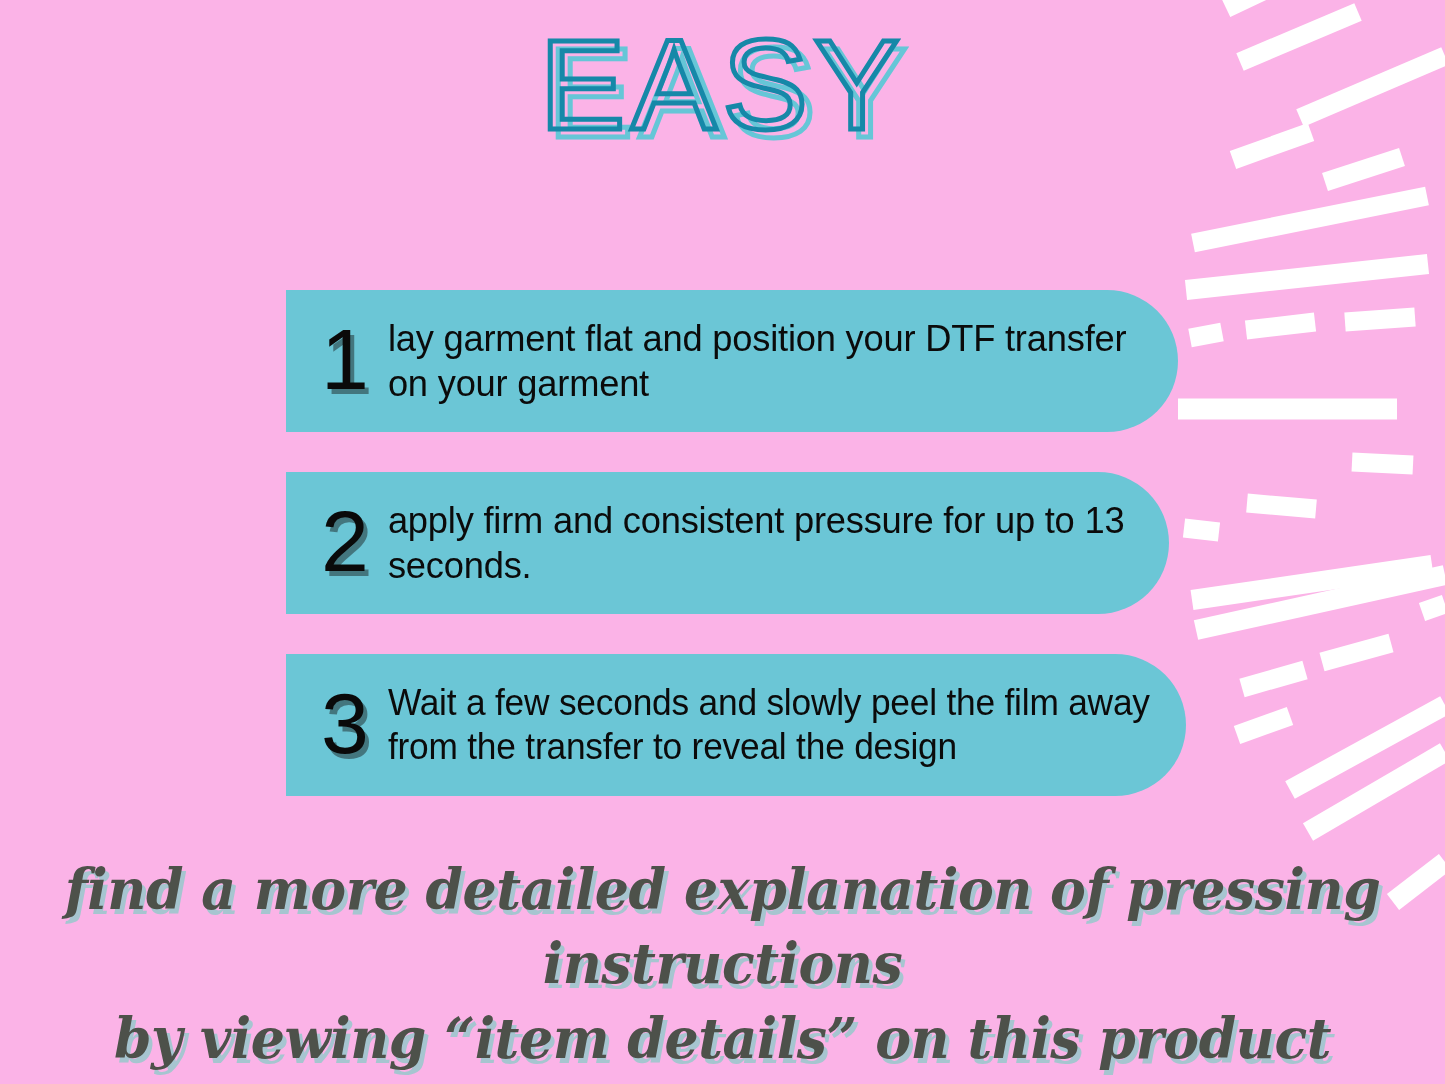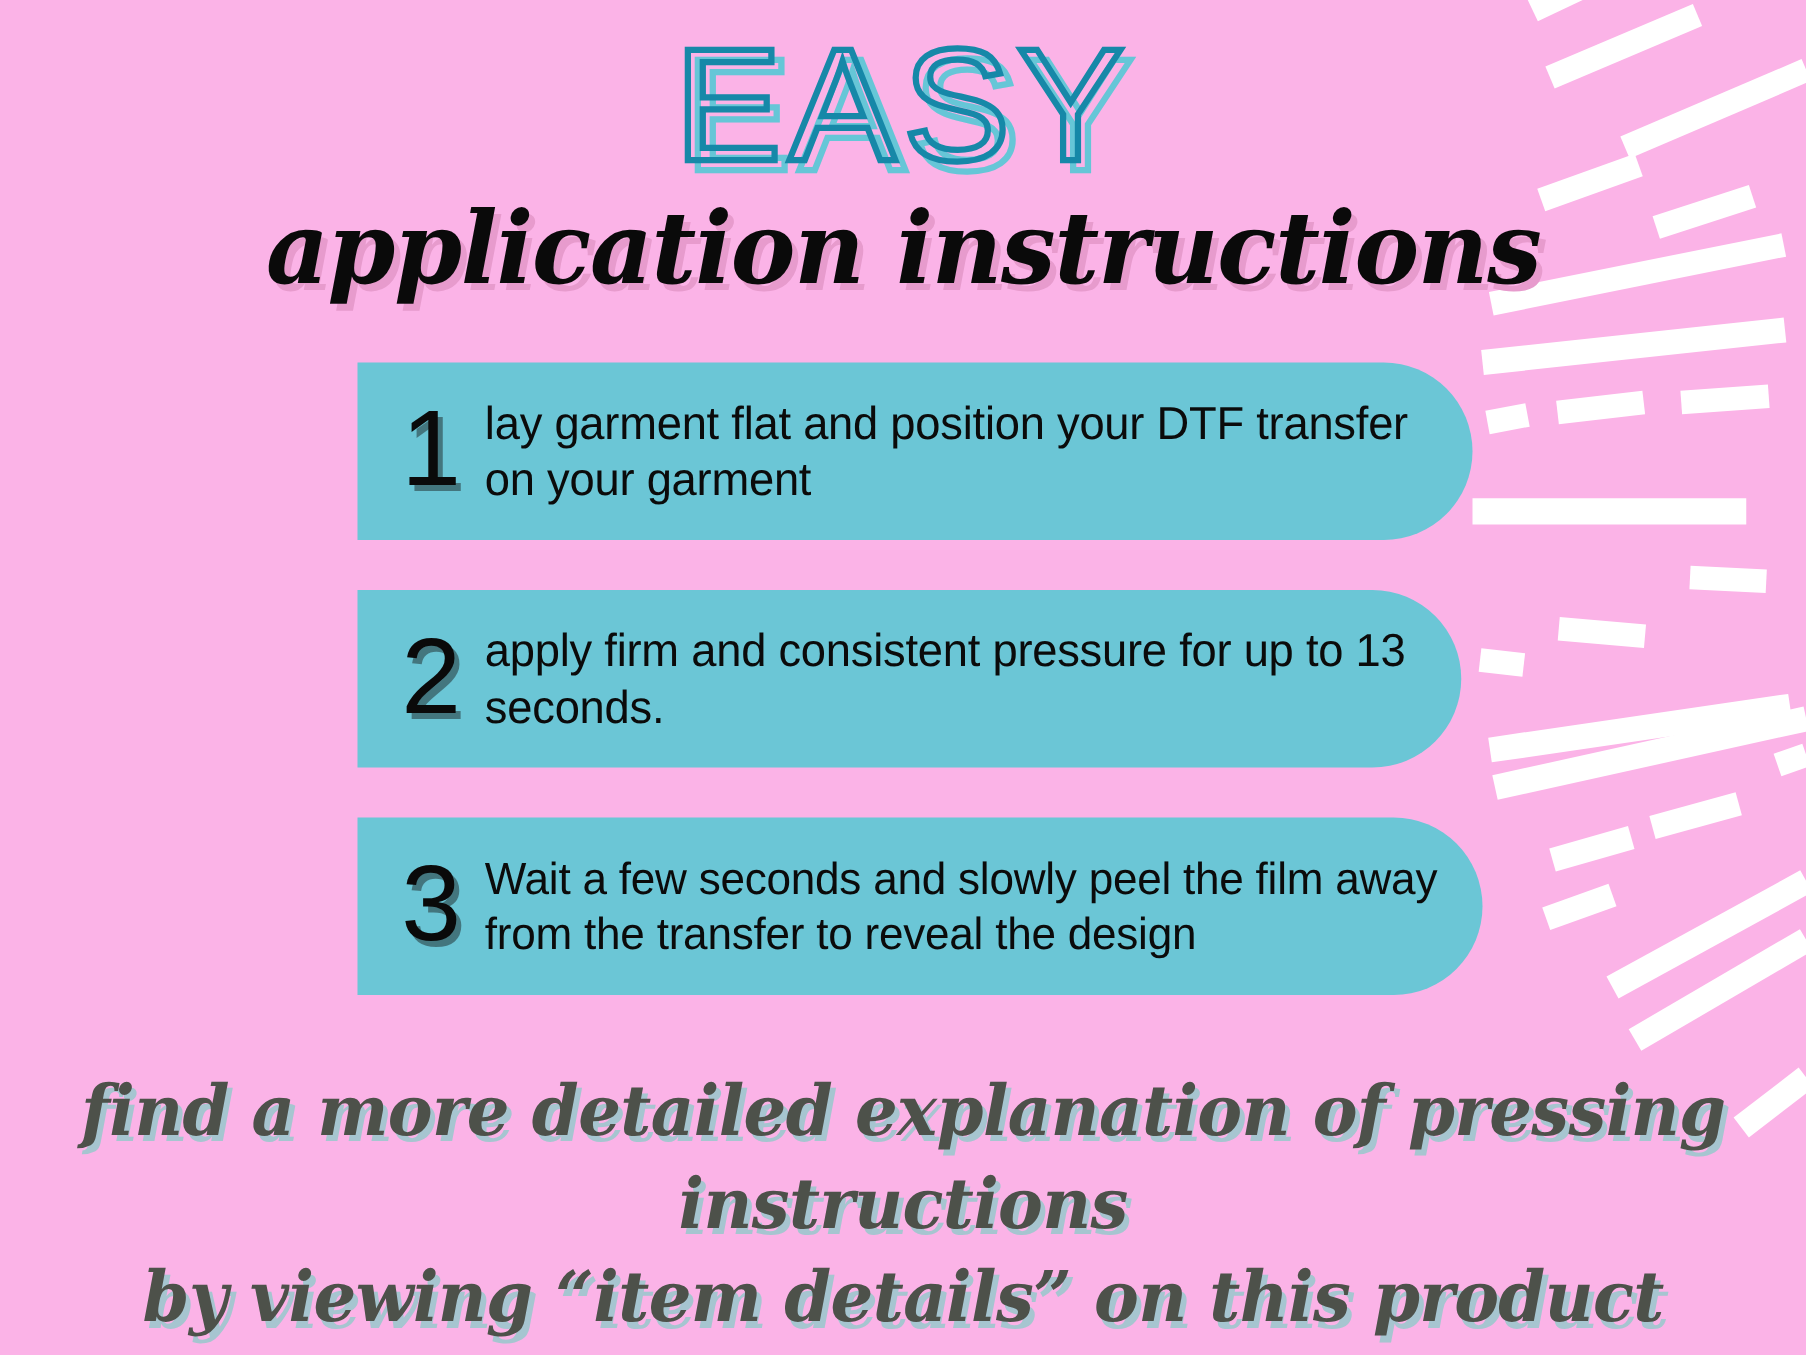--- a/index.html
+++ b/index.html
@@ -183,23 +183,20 @@
       <line x1="1242" y1="688" x2="1305" y2="670" stroke="#FFFFFF" stroke-width="19" stroke-linecap="butt"></line>
       <line x1="1237" y1="735" x2="1290" y2="716" stroke="#FFFFFF" stroke-width="19" stroke-linecap="butt"></line>
       <line x1="1290" y1="790" x2="1445" y2="705" stroke="#FFFFFF" stroke-width="20" stroke-linecap="butt"></line>
       <line x1="1308" y1="832" x2="1445" y2="752" stroke="#FFFFFF" stroke-width="20" stroke-linecap="butt"></line>
       <line x1="1393" y1="902" x2="1445" y2="862" stroke="#FFFFFF" stroke-width="20" stroke-linecap="butt"></line>
     </svg>
 
   <div id="easy-shadow">EASY</div>
   <div id="easy-title">EASY</div>
 
-  <div id="script-heading-wrap">
-    <span class="script-head">application instructions</span>
-  </div>
 
   <div id="steps">
 
     <div class="pill pill-1">
       <div class="step-num">1</div>
       <div class="step-text">lay garment flat and position your DTF transfer on your garment</div>
     </div>
 
     <div class="pill pill-2">
       <div class="step-num">2</div>

